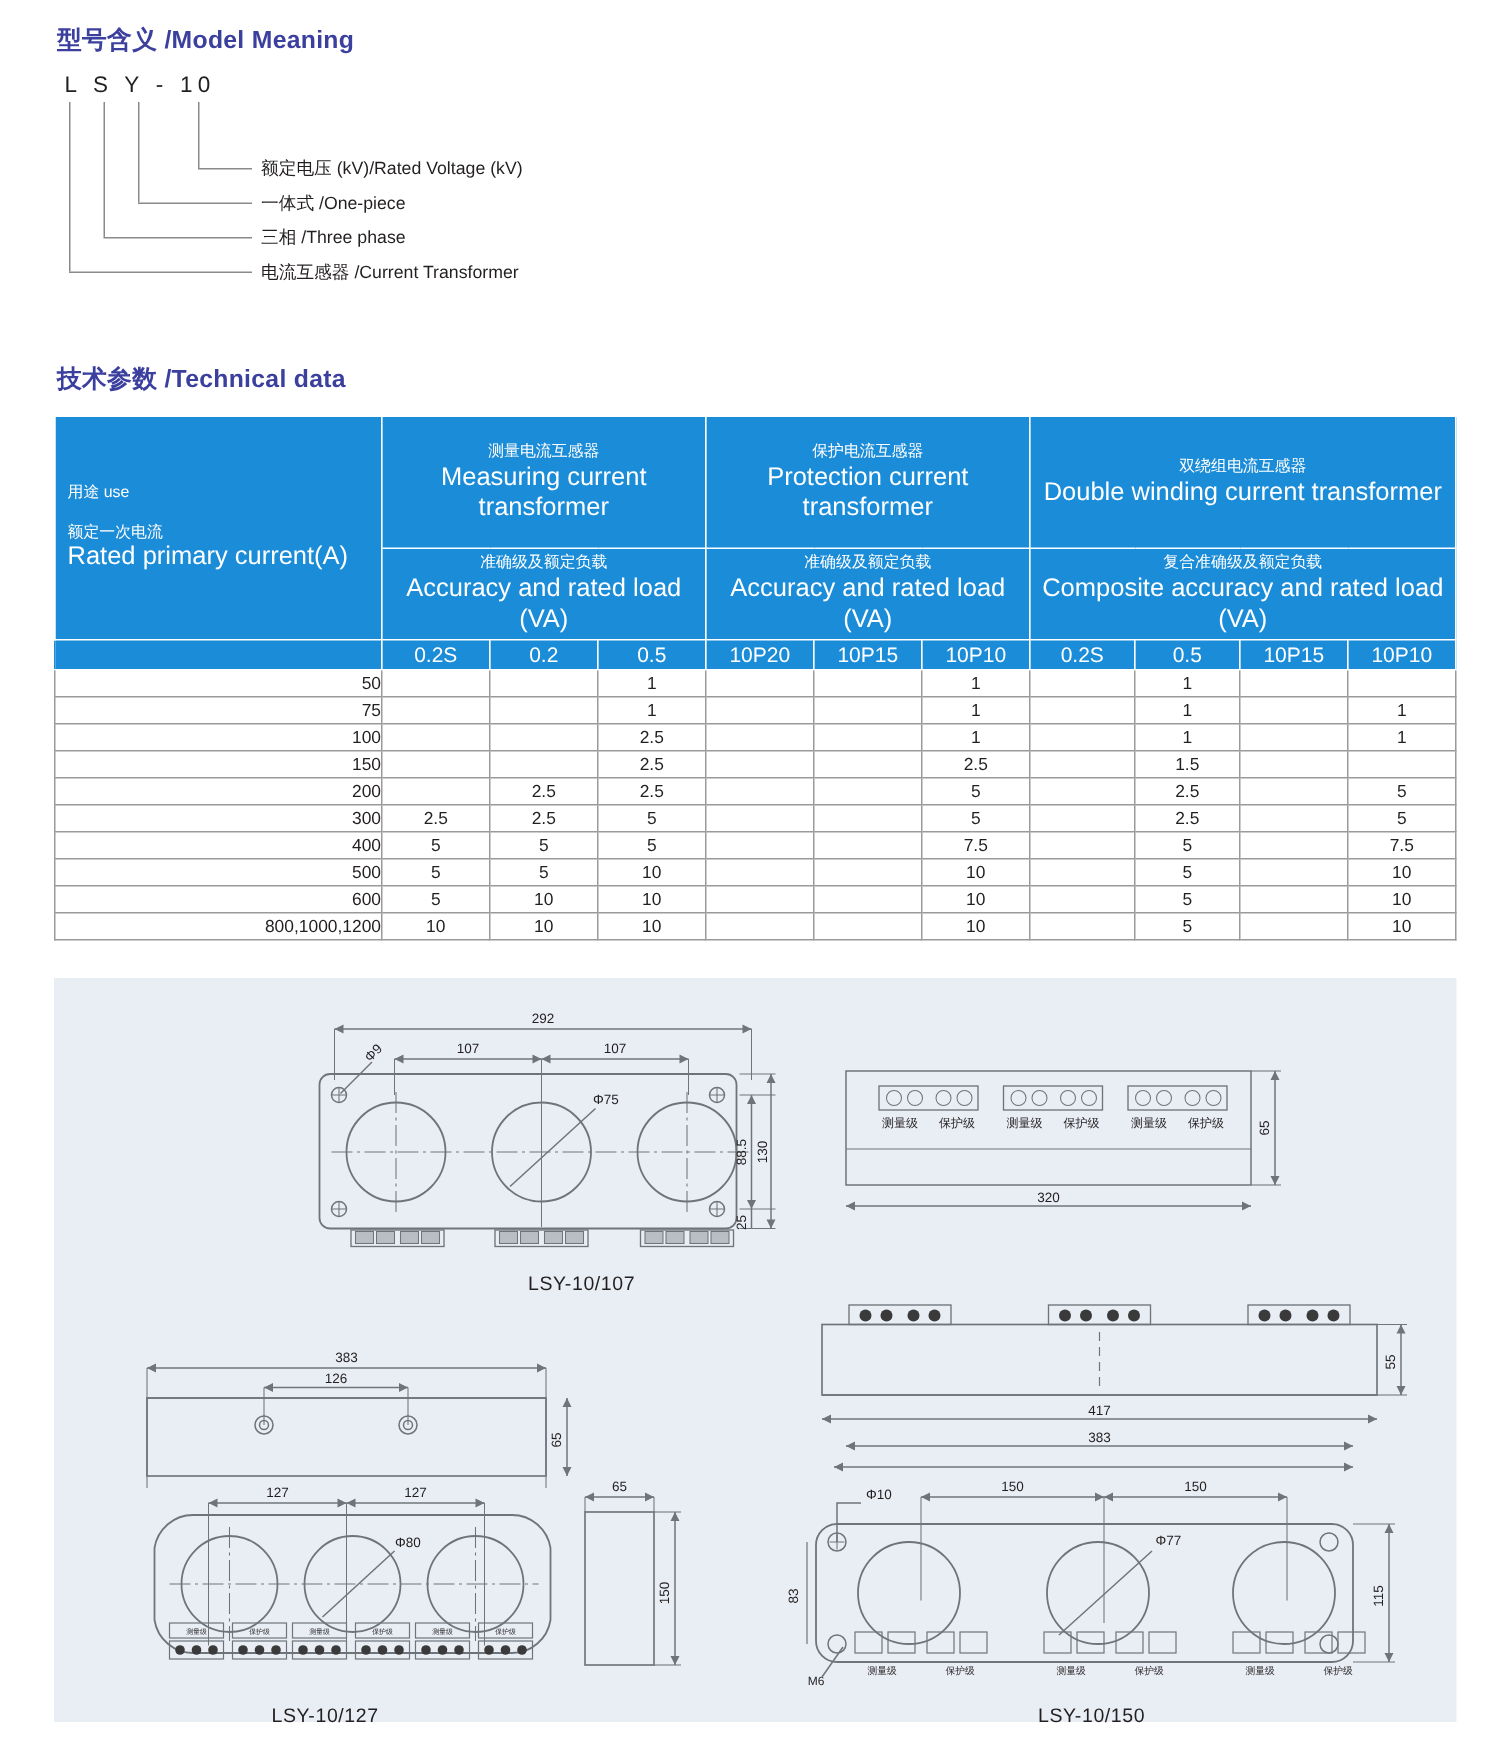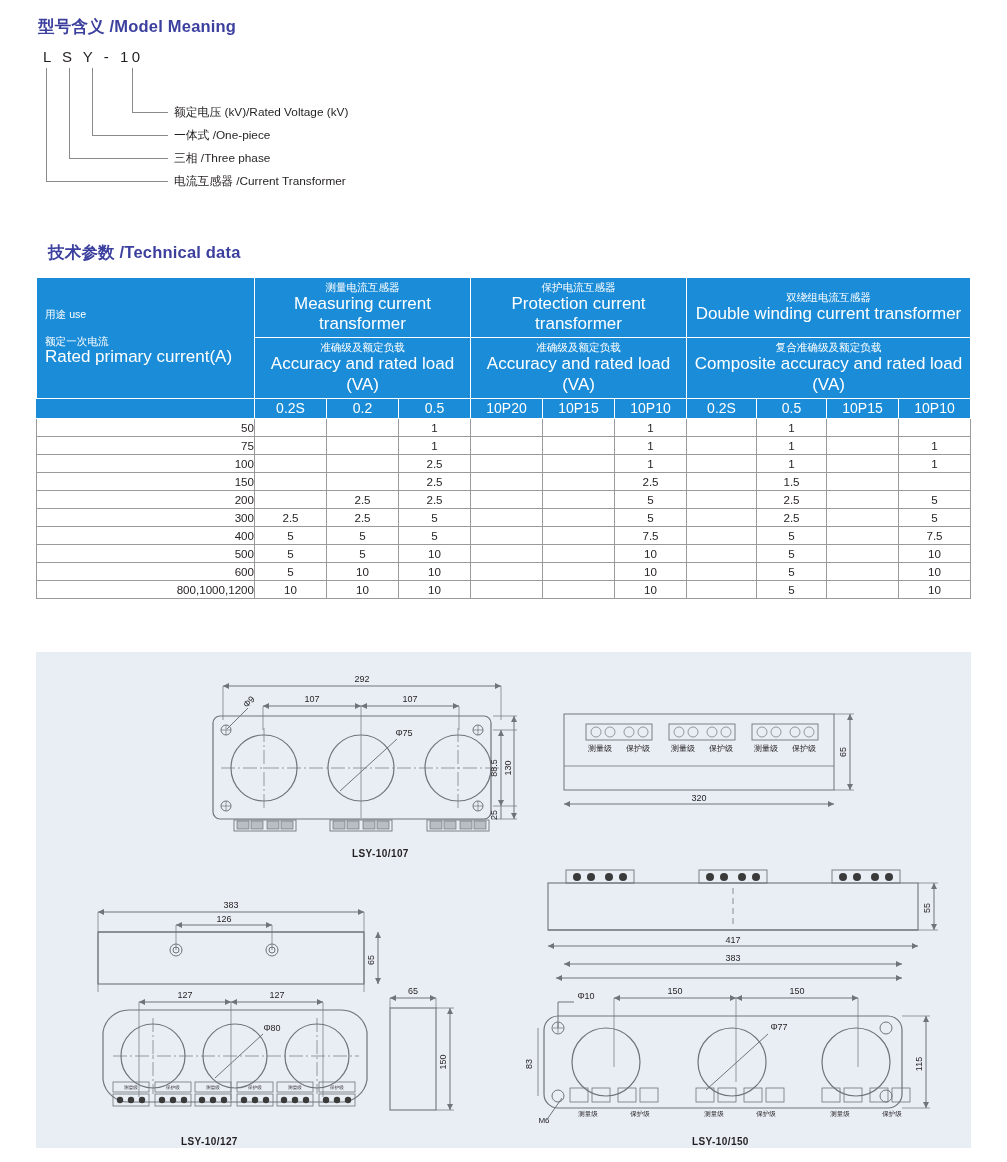--- a/index.html
+++ b/index.html
@@ -37,42 +37,41 @@
   }
 
   
   .tbl-wrap{position:absolute;left:36px;top:277px;width:935px;}
   table.spec{border-collapse:collapse;width:935px;table-layout:fixed;font-size:11.5px;}
   table.spec th{
     background:#1b8cd8;color:#ffffff;font-weight:normal;
     border:1px solid #ffffff;
     text-align:center;line-height:1.2;padding:2px 2px;
   }
-  table.spec th.grp{font-size:11.4px;padding:3px 2px;}
+  table.spec th.grp{font-size:11.4px;padding:17px 2px;}
   table.spec th.sub{font-size:11.4px;padding:3px 2px;}
   table.spec th.unit{font-size:14px;padding:1px 2px;}
   table.spec th.corner{text-align:left;padding-left:8px;vertical-align:middle;}
   table.spec td{
     border:1px solid #9a9a9a;
     height:17px;text-align:center;color:#231f20;font-size:11.6px;padding:0;
   }
   table.spec td.first{text-align:right;padding-left:8px;}
   .th-cn{display:block;font-size:10.6px;}
   .th-en{display:block;font-size:17px;}
 
   
   .diagram-panel{
     position:absolute;left:36px;top:652px;width:935px;height:496px;
     background:#e9eef5;
   }
   .dwg{position:absolute;}
   .cap{
-    position:absolute;font-size:10px;color:#231f20;white-space:nowrap;
+    position:absolute;font-size:13px;color:#231f20;white-space:nowrap;
     letter-spacing:.4px;
-    font-weight:bold;
   }
   svg{display:block;overflow:visible;}
   text{font-family:"Liberation Sans","DejaVu Sans",sans-serif;fill:#231f20;}
 </style>
 </head>
 <body>
 
 <div class="page">
 
   <div class="sec-title" style="left:38px;top:16px;">型号含义 /Model Meaning</div>
@@ -89,21 +88,21 @@
     <div class="mm-line mm-h" style="left:54px;top:87px;width:76px;"></div>
     <div class="mm-line mm-h" style="left:31px;top:110px;width:99px;"></div>
     <div class="mm-line mm-h" style="left:8px;top:133px;width:122px;"></div>
 
     <div class="mm-label" style="left:136px;top:57px;">额定电压 (kV)/Rated Voltage (kV)</div>
     <div class="mm-label" style="left:136px;top:80px;">一体式 /One-piece</div>
     <div class="mm-label" style="left:136px;top:103px;">三相 /Three phase</div>
     <div class="mm-label" style="left:136px;top:126px;">电流互感器 /Current Transformer</div>
   </div>
 
-  <div class="sec-title" style="left:38px;top:242px;margin-left:10px;">技术参数 /Technical data</div>
+  <div class="sec-title" style="left:38px;top:242px;">技术参数 /Technical data</div>
 
   <div class="tbl-wrap">
     <table class="spec">
       <colgroup>
         <col style="width:218px">
         <col style="width:72px">
           <col style="width:72px">
           <col style="width:72px">
         <col style="width:72px">
           <col style="width:72px">

